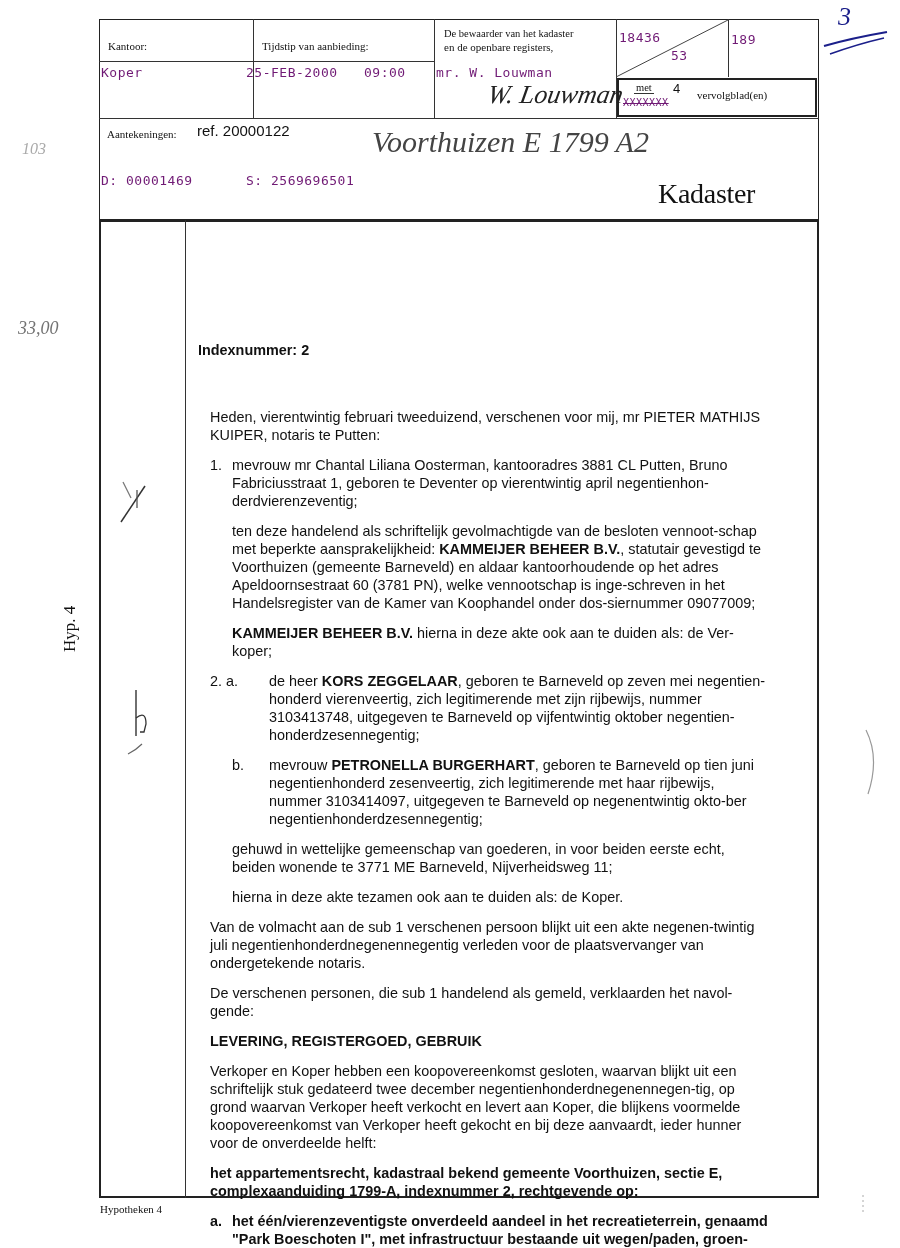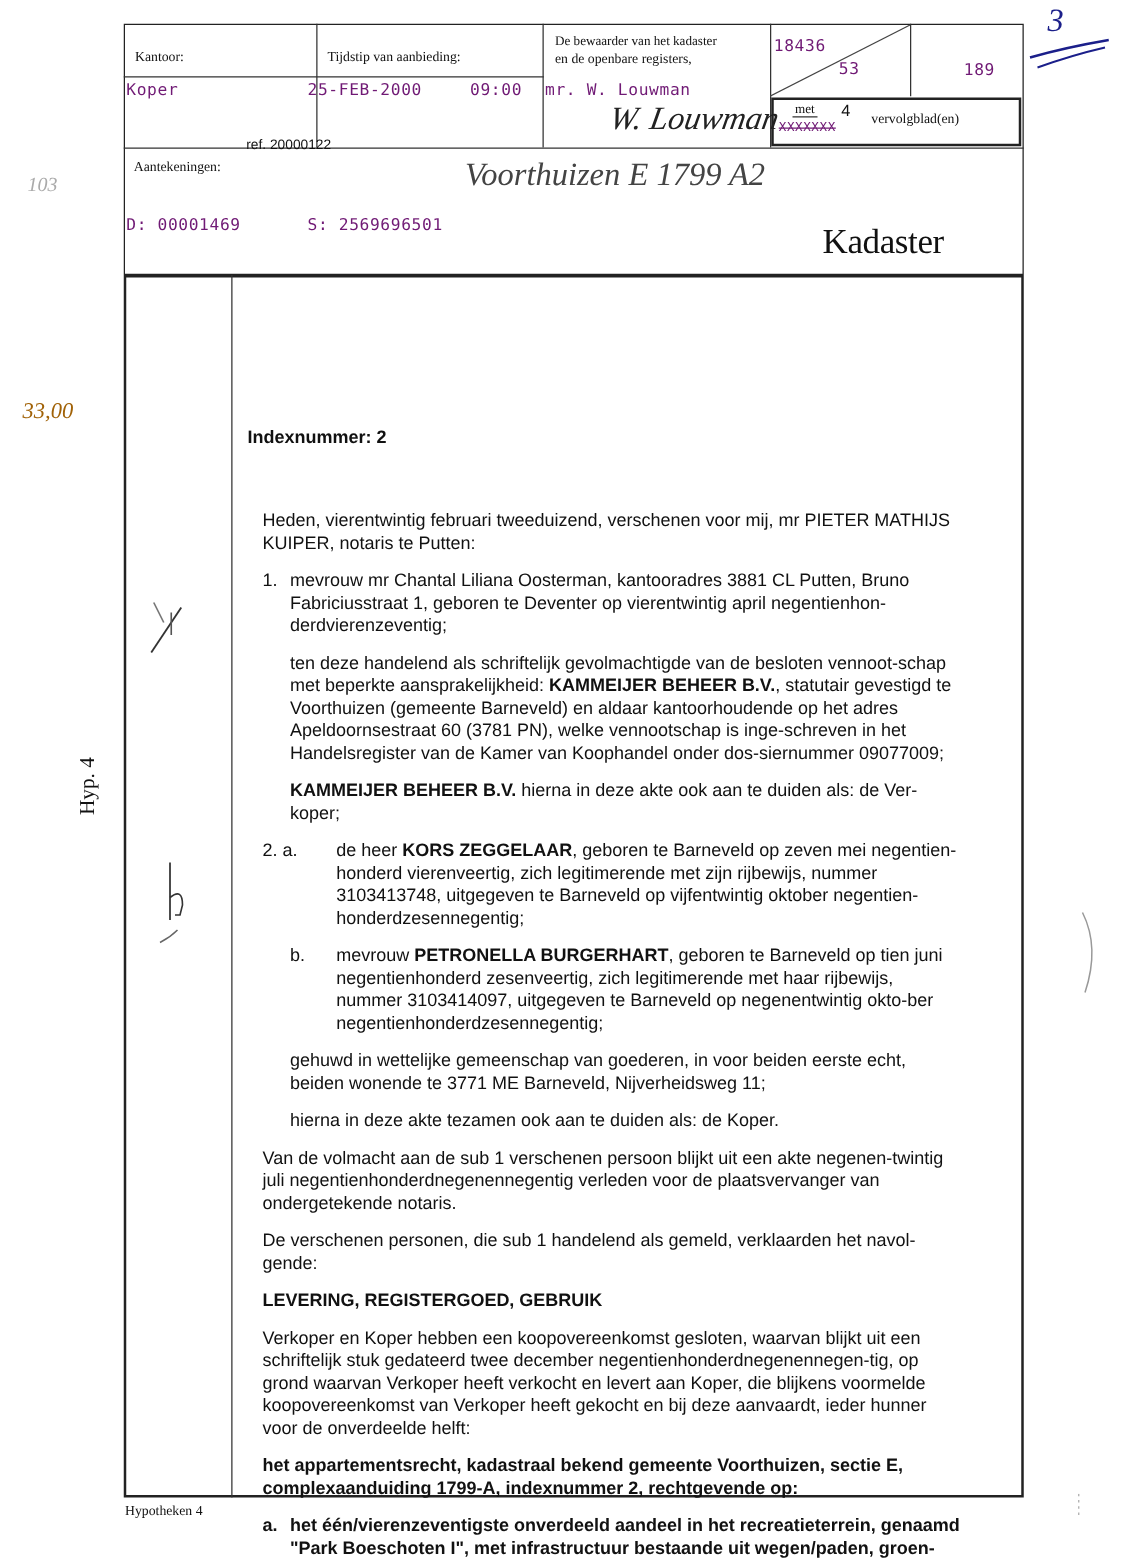--- a/index.html
+++ b/index.html
@@ -46,51 +46,51 @@
   <line x1="0" y1="58" x2="112" y2="1" stroke="#444" stroke-width="1"></line>
 </svg>
 
 <div class="abs" style="left:617px; top:78px; width:200px; height:39px; border:2px solid #222; box-sizing:border-box;"></div>
 
 <span class="abs label-sm" style="left:108px; top:40px;">Kantoor:</span>
 <span class="abs mono-val" style="left:101px; top:65px;">Koper</span>
 
 <span class="abs label-sm" style="left:262px; top:40px;">Tijdstip van aanbieding:</span>
 <span class="abs mono-val" style="left:246px; top:65px;">25-FEB-2000</span>
-<span class="abs mono-val" style="left:376px; top:65px;">09:00</span>
+<span class="abs mono-val" style="left:364px; top:65px;">09:00</span>
 
 <span class="abs label-sm" style="left:444px; top:28px; font-size:10.5px;">De bewaarder van het kadaster</span>
 <span class="abs label-sm" style="left:444px; top:41px; font-size:11px;">en de openbare registers,</span>
 <span class="abs mono-val" style="left:436px; top:65px;">mr. W. Louwman</span>
 <span class="abs hand" style="left:488px; top:80px; font-size:26px; color:#222; transform:skewX(-10deg);">W. Louwman</span>
 
 <span class="abs mono-val" style="left:619px; top:30px;">18436</span>
 <span class="abs mono-val" style="left:671px; top:48px;">53</span>
-<span class="abs mono-val" style="left:731px; top:49px;margin-left:40px;">189</span>
+<span class="abs mono-val" style="left:731px; top:32px;">189</span>
 
 <span class="abs label-sm" style="left:634px; top:82px; font-size:10.5px; border-bottom:1px solid #333; padding:0 2px;">met</span>
 <span class="abs mono-val" style="left:623px; top:97px; font-size:10px; text-decoration:line-through;">XXXXXXX</span>
 <span class="abs" style="left:673px; top:81px; font-size:13px;">4</span>
 <span class="abs label-sm" style="left:697px; top:89px; font-size:11px;">vervolgblad(en)</span>
 
 <span class="abs label-sm" style="left:107px; top:128px;">Aantekeningen:</span>
-<span class="abs" style="left:197px; top:110px; font-size:11px;">ref. 20000122</span>
-<span class="abs hand" style="left:372px; top:125px; font-size:26px; color:#444;">Voorthuizen E 1799 A2</span>
+<span class="abs" style="left:197px; top:122px; font-size:15px;">ref. 20000122</span>
+<span class="abs hand" style="left:372px; top:125px; font-size:30px; color:#444;">Voorthuizen E 1799 A2</span>
 
 <span class="abs mono-val" style="left:101px; top:173px;">D: 00001469</span>
 <span class="abs mono-val" style="left:246px; top:173px;">S: 2569696501</span>
 <span class="abs kadaster-logo" style="left:658px; top:178px;">Kadaster</span>
 
 <div class="frame" style="left:99px; top:220px; width:720px; height:978px; border-width:2px;"></div>
 <div class="vline" style="left:185px; top:220px; height:978px; border-left-width:1.5px;"></div>
 
 <span class="abs serif" style="left:60px; top:620px; font-size:17px; transform:rotate(-90deg); transform-origin:left top; display:inline-block; top:652px;">Hyp. 4</span>
 
 <span class="abs hand" style="left:22px; top:140px; font-size:16px; color:#aaa;">103</span>
-<span class="abs hand" style="left:18px; top:318px; font-size:18px; color:#a16207;">33,00</span>
+<span class="abs hand" style="left:18px; top:318px; font-size:18px; color:#737373;">33,00</span>
 <span class="abs hand-blue" style="left:838px; top:2px; font-size:26px;">3</span>
 <svg class="abs" style="left:822px; top:28px;" width="70" height="30">
   <path d="M2 18 Q 30 10 65 4" stroke="#1b1f8a" stroke-width="2" fill="none"></path>
   <path d="M8 26 Q 36 16 62 10" stroke="#1b1f8a" stroke-width="1.5" fill="none"></path>
 </svg>
 <svg class="abs" style="left:115px; top:480px;" width="45" height="50">
   <path d="M8 2 L 16 18" stroke="#777" stroke-width="1.3" fill="none"></path>
   <path d="M30 6 L 6 42" stroke="#333" stroke-width="1.5" fill="none"></path>
   <path d="M22 10 L 22 28" stroke="#555" stroke-width="1.3" fill="none"></path>
 </svg>

